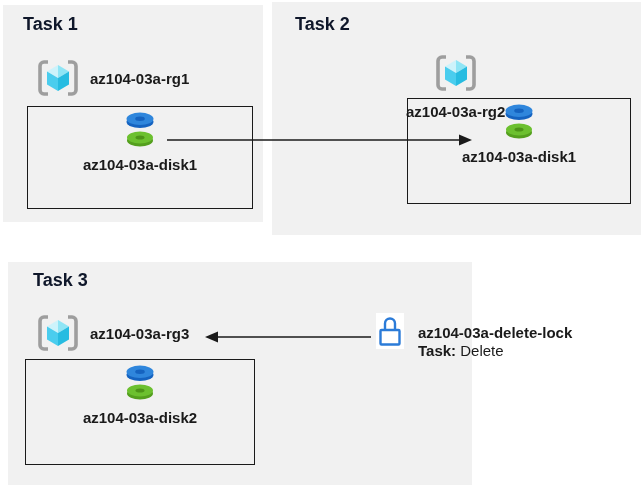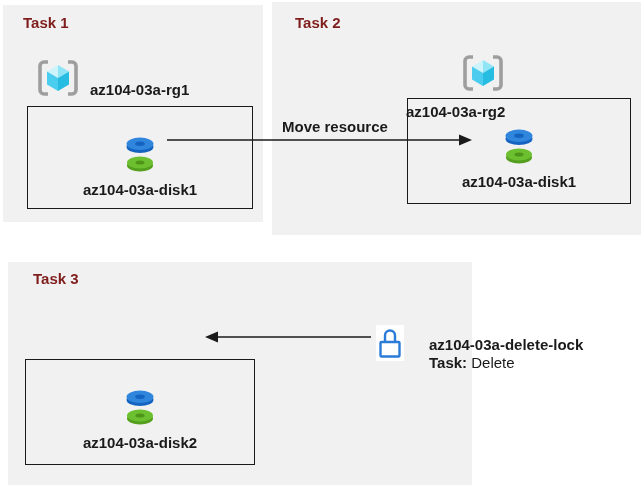--- a/index.html
+++ b/index.html
@@ -5,44 +5,44 @@
   html, body { margin:0; padding:0; background:#ffffff; }
   body { font-family:"Liberation Sans", sans-serif; color:#1a1a1a; }
 
   .canvas { position:relative; width:641px; height:487px; background:#ffffff; overflow:hidden; }
 
   .panel { position:absolute; background:#F1F1F1; }
   #task1-panel { left:3px;   top:5px;   width:260px; height:217px; }
   #task2-panel { left:272px; top:2px;   width:369px; height:233px; }
   #task3-panel { left:8px;   top:262px; width:464px; height:223px; }
 
-  .task-title { position:absolute; font-size:15px; font-weight:bold; color:#7f1d1d; }
+  .task-title { position:absolute; font-size:18px; font-weight:bold; color:#0f172a; }
   #task1-panel .task-title { left:20px; top:9px; }
   #task2-panel .task-title { left:23px; top:12px; }
   #task3-panel .task-title { left:25px; top:8px; }
 
-  .rg-row { position:absolute; display:flex; align-items:flex-end; gap:10px; }
+  .rg-row { position:absolute; display:flex; align-items:center; gap:10px; }
   #task1-panel .rg-row { left:33px;  top:53px; }
   #task2-panel .rg-row { left:134px; top:51px;flex-direction:column; }
   #task3-panel .rg-row { left:28px;  top:51px; }
 
   .bold-label { font-size:15px; font-weight:bold; color:#1a1a1a; white-space:nowrap; }
 
   .resource-box { position:absolute; border:1.6px solid #1a1a1a; box-sizing:border-box;
                   display:flex; flex-direction:column; align-items:center;
-                  padding-top:26px; gap:6px; }
+                  padding-top:1px; gap:6px; }
   #task1-panel .resource-box { left:24px;  top:101px; width:226px; height:103px; }
   #task2-panel .resource-box { left:135px; top:96px;  width:224px; height:106px; }
   #task3-panel .resource-box { left:17px;  top:97px;  width:230px; height:106px;text-align:right; }
 
   .icon { display:inline-block; line-height:0; }
 
   .move-label { position:absolute; left:282px; top:118px; }
 
-  .lock-callout { position:absolute; left:376px; top:325px; display:flex; gap:25px; align-items:flex-start; }
+  .lock-callout { position:absolute; left:376px; top:313px; display:flex; gap:14px; align-items:flex-start; }
   .lock-iconbox { width:28px; height:36px; background:#ffffff; display:flex;
                   align-items:center; justify-content:center; flex:0 0 auto; }
   .lock-text { margin-top:11px; font-size:15px; line-height:18px; }
   .lock-name { font-weight:bold; white-space:nowrap; }
   .lock-type-label { font-weight:bold; }
 
   .arrow-overlay { position:absolute; left:0; top:0; width:641px; height:487px; pointer-events:none; }
 </style>
 </head>
 <body>
@@ -104,36 +104,48 @@
           <ellipse cx="20" cy="10.8" rx="13.5" ry="6.2" fill="#2F86DC"></ellipse>
           <ellipse cx="20" cy="10.8" rx="4.8" ry="2.2" fill="#1563C0"></ellipse>
         </svg>
       </span>
       <span class="bold-label">az104-03a-disk1</span>
     </div>
   </section>
 
   <section class="panel" id="task3-panel">
     <div class="task-title">Task 3</div>
+    <div class="rg-row">
+      <span class="icon">
+        <svg width="44" height="40" viewBox="0 0 44 40">
+          <path d="M12 4 H8 a4 4 0 0 0 -4 4 V32 a4 4 0 0 0 4 4 H12" fill="none" stroke="#9E9E9E" stroke-width="3.6"></path>
+          <path d="M32 4 H36 a4 4 0 0 1 4 4 V32 a4 4 0 0 1 -4 4 H32" fill="none" stroke="#9E9E9E" stroke-width="3.6"></path>
+          <polygon points="22,7 11,13.5 22,20" fill="#CDF3FB"></polygon>
+          <polygon points="22,7 33,13.5 22,20" fill="#8FE5F5"></polygon>
+          <polygon points="11,13.5 22,20 22,33 11,26.5" fill="#4ACDEE"></polygon>
+          <polygon points="33,13.5 22,20 22,33 33,26.5" fill="#27BCE1"></polygon>
+        </svg>
+      </span>
+      <span class="bold-label">az104-03a-rg3</span>
+    </div>
     <div class="resource-box">
       <span class="icon">
         <svg width="40" height="42" viewBox="0 0 40 42">
           <ellipse cx="20" cy="32.5" rx="13" ry="6" fill="#549F1E"></ellipse>
           <ellipse cx="20" cy="29.5" rx="13" ry="6" fill="#6CC02F"></ellipse>
           <ellipse cx="20" cy="29.5" rx="4.5" ry="2" fill="#4D9418"></ellipse>
           <ellipse cx="20" cy="13.8" rx="13.5" ry="6.2" fill="#1563C0"></ellipse>
           <ellipse cx="20" cy="10.8" rx="13.5" ry="6.2" fill="#2F86DC"></ellipse>
           <ellipse cx="20" cy="10.8" rx="4.8" ry="2.2" fill="#1563C0"></ellipse>
         </svg>
       </span>
       <span class="bold-label">az104-03a-disk2</span>
     </div>
   </section>
 
-  <div class="move-label bold-label">Move resource</div>
 
   <div class="lock-callout">
     <span class="lock-iconbox">
       <svg width="28" height="34" viewBox="0 0 28 34">
         <path d="M9,16 V9.5 a5,5 0 0 1 10,0 V16" fill="none" stroke="#2B7BD8" stroke-width="2.4"></path>
         <rect x="4.5" y="16" width="19" height="14.5" rx="1" fill="#ffffff" stroke="#2B7BD8" stroke-width="2.4"></rect>
       </svg>
     </span>
     <div class="lock-text">
       <div class="lock-name">az104-03a-delete-lock</div>

